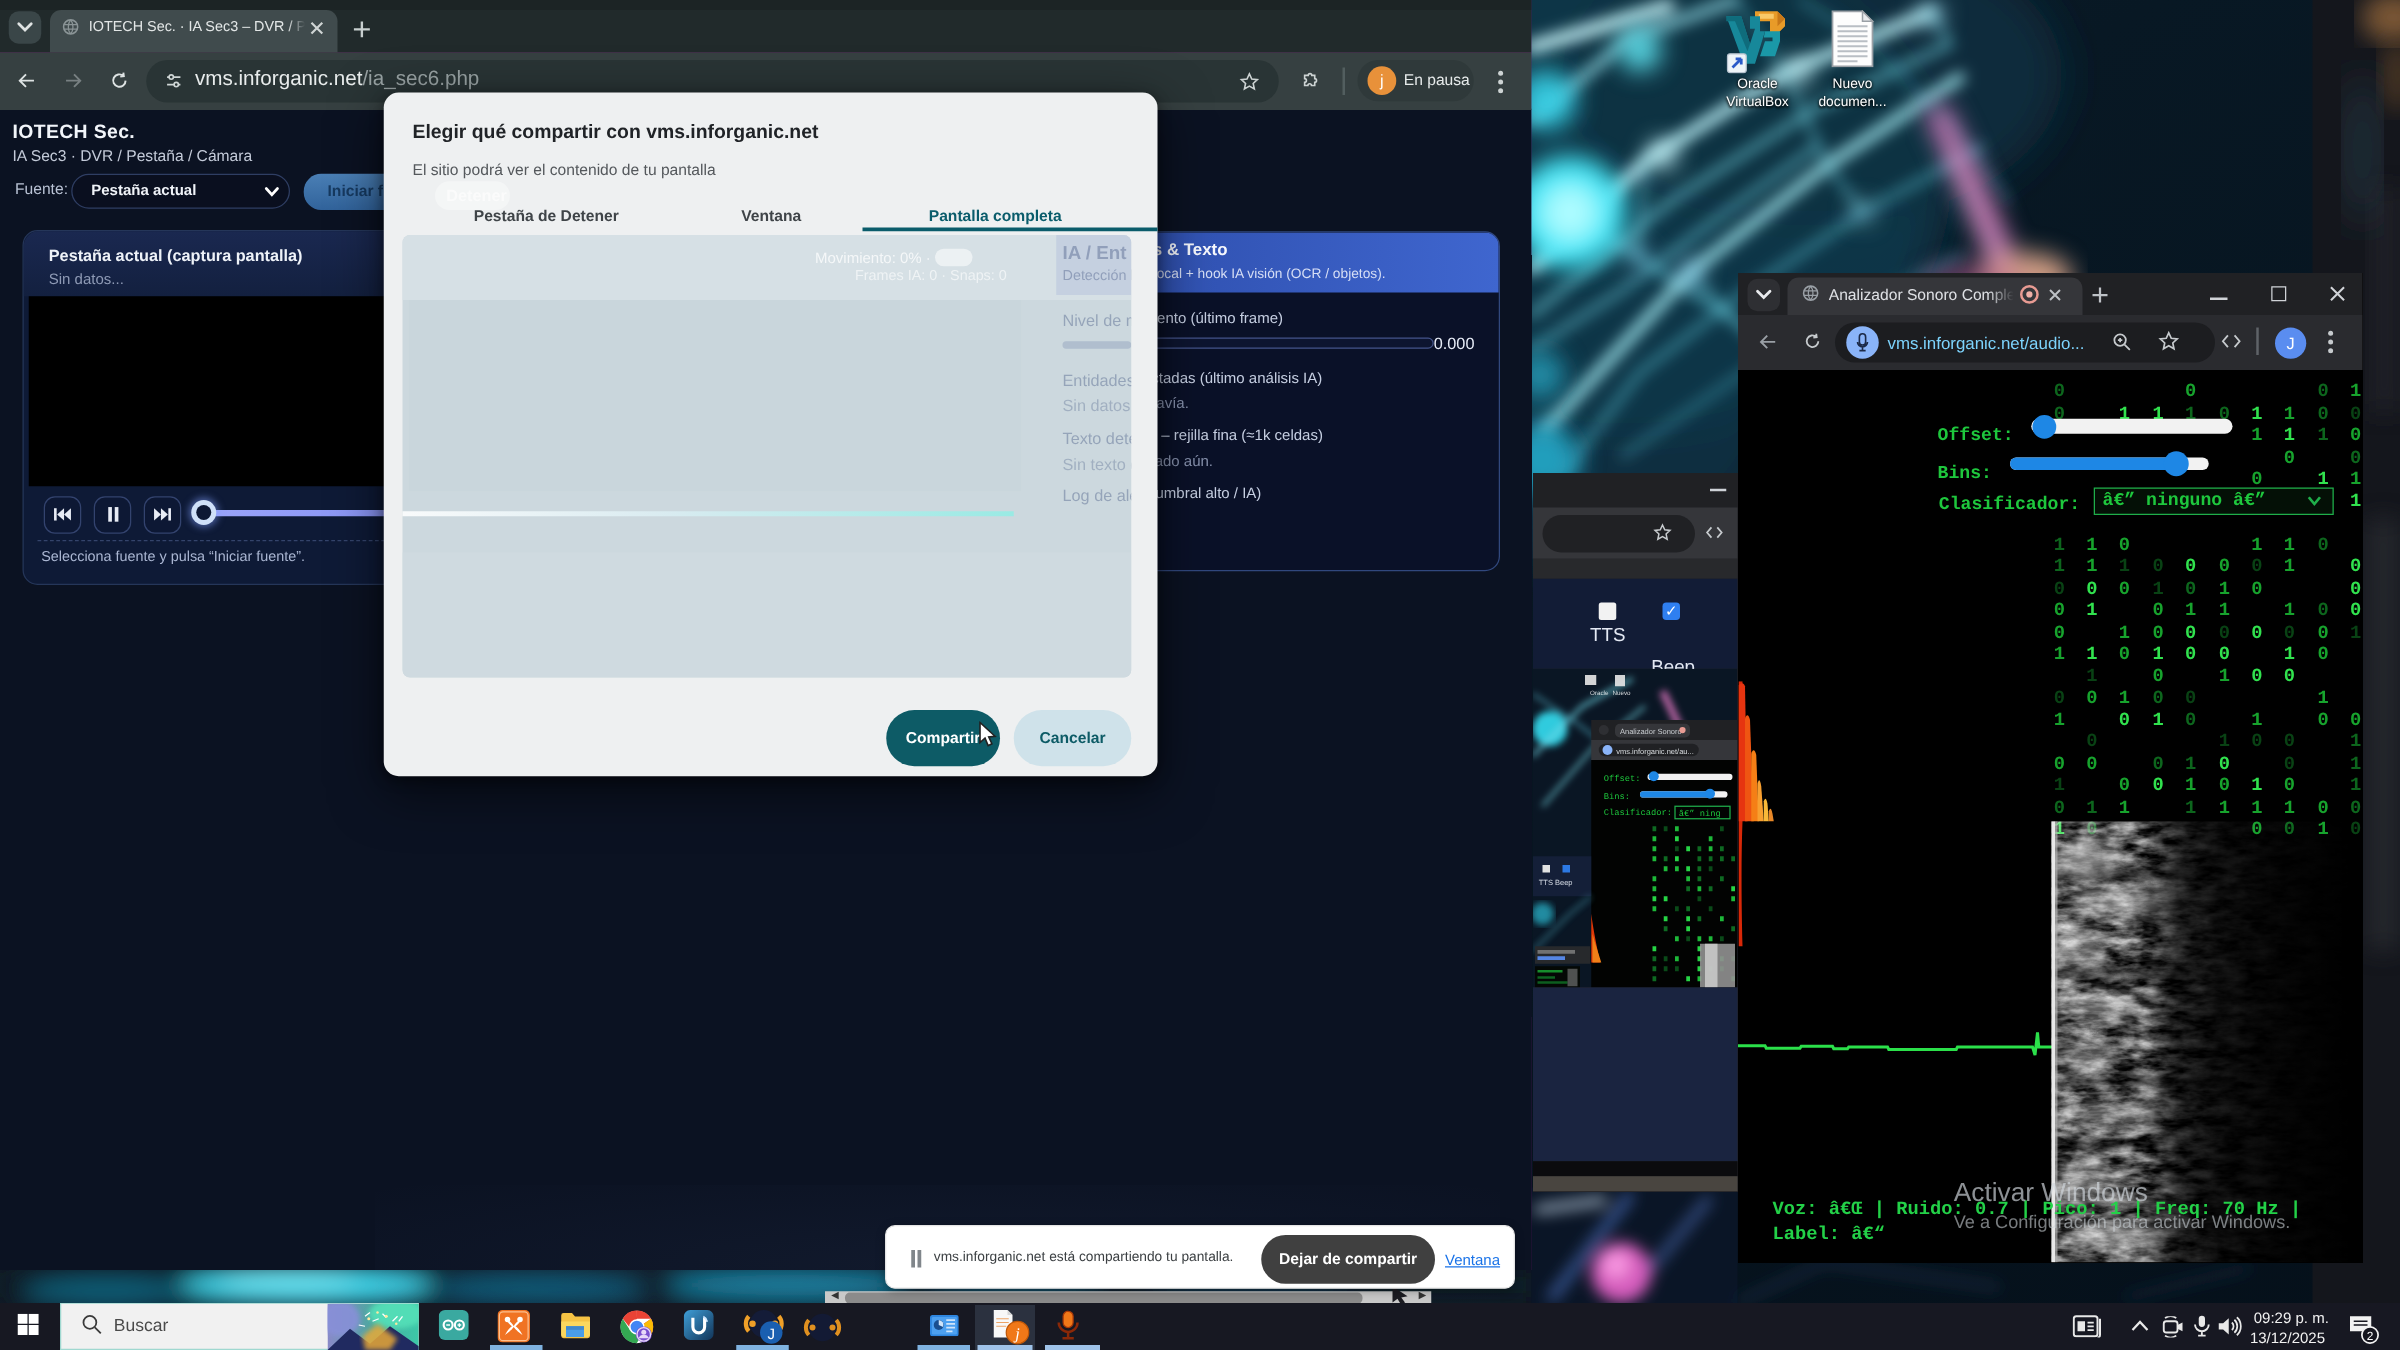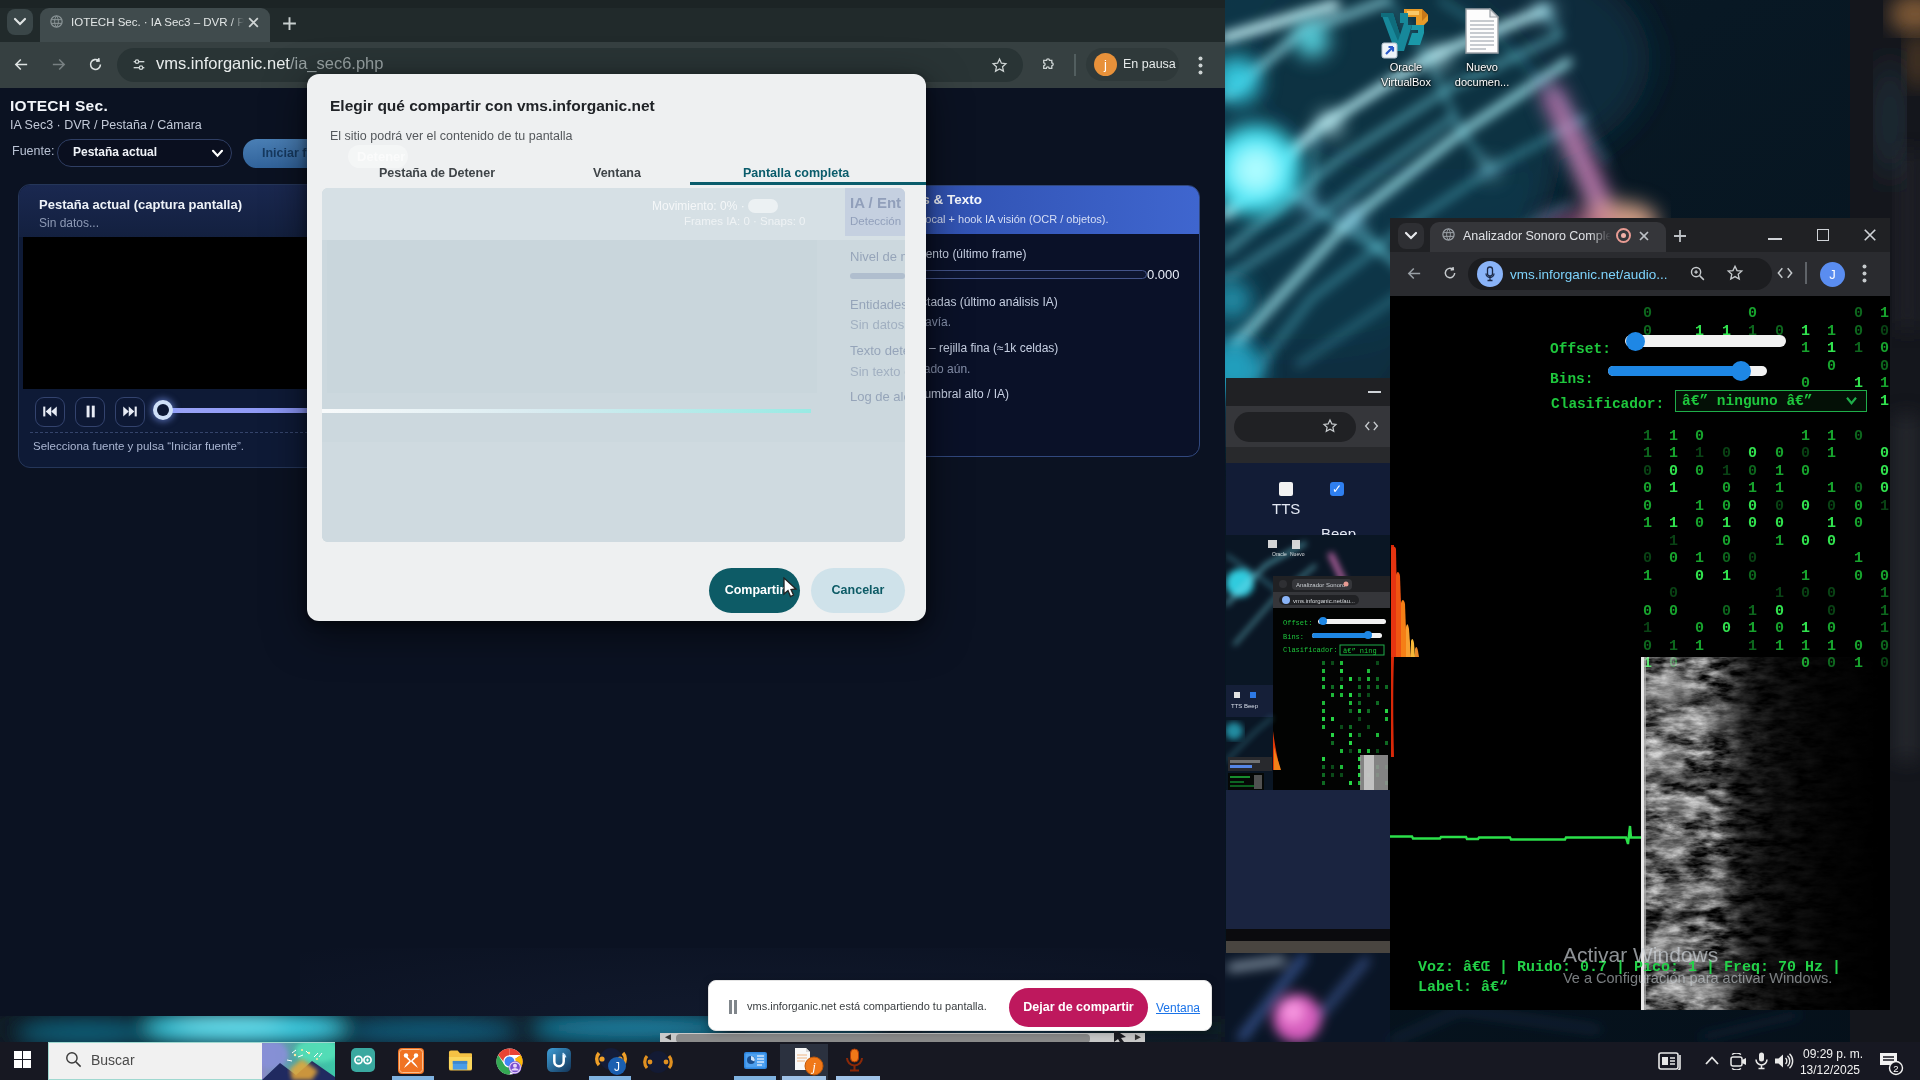--- a/index.html
+++ b/index.html
@@ -759,21 +759,21 @@
  <div class="txt" style="left:3px;top:-2px;color:#333;font-size:10px;">◄</div>
  <div class="txt" style="left:473px;top:-2px;color:#333;font-size:10px;">►</div>
 </div>
 <svg class="abs" style="left:1112px;top:1029px" width="20" height="16" viewBox="0 0 20 16">
       <path d="M2,0 L2,13 L6,10 L9,15 L12,13 L9,9 L14,8 Z" fill="#1c1c22"></path>
     </svg>
 <div id="sb">
  <div class="abs" style="left:20px;top:19px;width:3px;height:14px;background:#80868b;"></div>
  <div class="abs" style="left:25px;top:19px;width:3px;height:14px;background:#80868b;"></div>
  <div class="txt" style="left:38px;top:19px;color:#3c4043;font-size:11px;">vms.inforganic.net está compartiendo tu pantalla.</div>
- <div class="abs" style="left:300px;top:7px;width:139px;height:39px;border-radius:20px;background:#be185d;color:#fff;font-size:12.5px;font-weight:bold;text-align:center;line-height:39px;">Dejar de compartir</div>
+ <div class="abs" style="left:300px;top:7px;width:139px;height:39px;border-radius:20px;background:#404040;color:#fff;font-size:12.5px;font-weight:bold;text-align:center;line-height:39px;">Dejar de compartir</div>
  <div class="txt" style="left:447px;top:20px;color:#1a73e8;font-size:12px;text-decoration:underline;">Ventana</div>
 </div>
 
 <div id="tb"></div>
  <svg class="abs" style="left:14px;top:1051px" width="17" height="17" viewBox="0 0 17 17">
   <rect x="0" y="0" width="8" height="8" fill="#fff"></rect>
       <rect x="9" y="0" width="8" height="8" fill="#fff"></rect>
   <rect x="0" y="9" width="8" height="8" fill="#fff"></rect>
       <rect x="9" y="9" width="8" height="8" fill="#fff"></rect>
  </svg>

